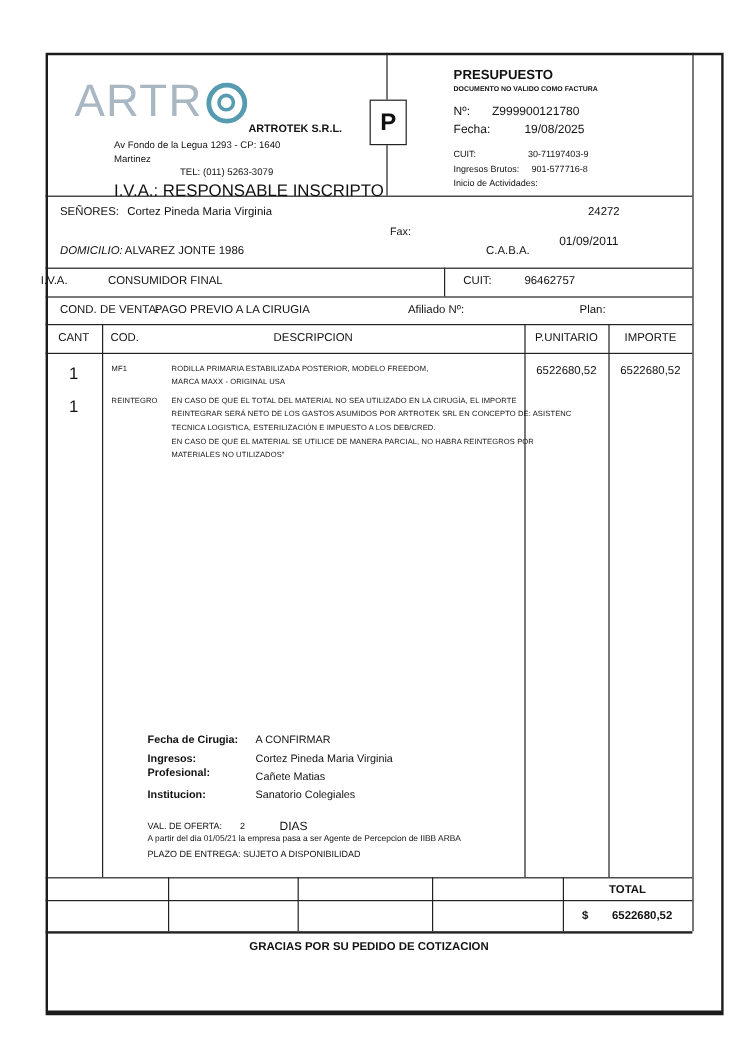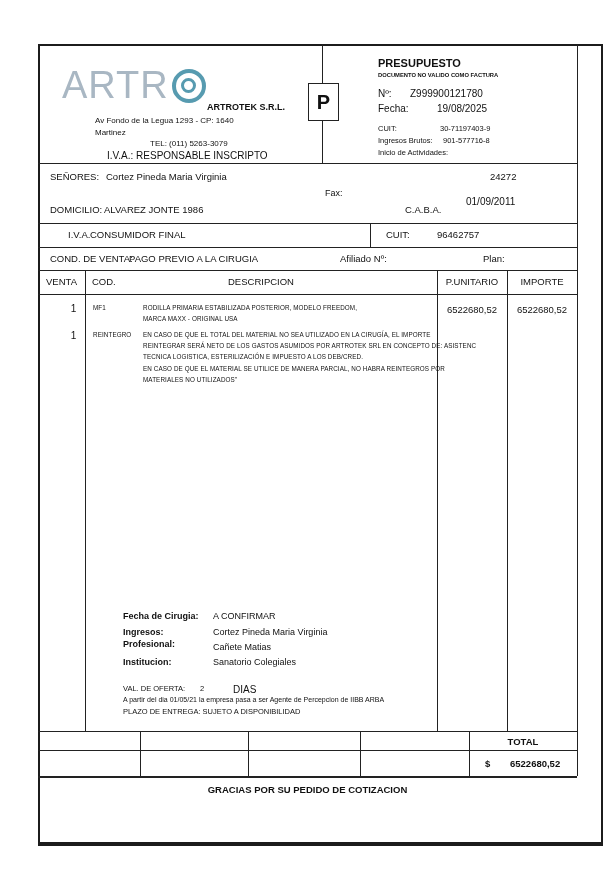--- a/index.html
+++ b/index.html
@@ -11,21 +11,21 @@
   .frame { position:absolute; left:38px; top:44px; width:565px; height:802px; border:2px solid #1c1c1c; border-bottom-width:4px; }
 
   
   .logo { position:absolute; left:62px; top:64px; display:flex; align-items:center; }
   .logo .p1 { font-size:38px; color:#a9b7c3; letter-spacing:1px; }
   .logo .ring { width:34px; height:34px; border:4px solid #579bb0; border-radius:50%; margin:0 3px; display:flex; align-items:center; justify-content:center; }
   .ring .inner { width:15px; height:15px; border:3.5px solid #579bb0; border-radius:50%; }
   .logo .p2 { font-size:38px; color:#579bb0; font-weight:bold; letter-spacing:0px; }
 
   .t8  { font-size:8px; }
-  .t85 { font-size:10px;margin-left:12px; }
+  .t85 { font-size:14px; }
   .t9  { font-size:9px; }
   .t95 { font-size:9.5px; }
   .t10 { font-size:10px; }
   .t11 { font-size:11px; font-weight:bold; }
   .tiny { font-size:6.3px; letter-spacing:0.1px; }
   .b { font-weight:bold; }
   .ctr { text-align:center; }
 
   .pbox { position:absolute; left:308px; top:83px; width:31px; height:38px; background:#fff; border:1.5px solid #222; display:flex; align-items:center; justify-content:center; font-size:20px; font-weight:bold; z-index:5; }
 
@@ -80,35 +80,35 @@
   <div class="abs" style="left:440px; top:124px; font-size:7.5px;">30-71197403-9</div>
   <div class="abs" style="left:378px; top:136px; font-size:7.5px;">Ingresos Brutos:</div>
   <div class="abs" style="left:443px; top:136px; font-size:7.5px;">901-577716-8</div>
   <div class="abs" style="left:378px; top:148px; font-size:7.5px;">Inicio de Actividades:</div>
   <div class="abs" style="left:466px; top:148px; font-size:10px;margin-top:48px;">01/09/2011</div>
 
   <div class="abs t95" style="left:50px; top:171px;">SEÑORES:</div>
   <div class="abs t95" style="left:106px; top:171px;">Cortez Pineda Maria Virginia</div>
   <div class="abs t95" style="left:490px; top:171px;">24272</div>
   <div class="abs t9" style="left:325px; top:188px;">Fax:</div>
-  <div class="abs t95" style="left:50px; top:204px;">DOMICILIO:</div>
+  <div class="abs t95" style="left:50px; top:204px;font-style:italic;">DOMICILIO:</div>
   <div class="abs t95" style="left:104px; top:204px;">ALVAREZ JONTE 1986</div>
   <div class="abs t95" style="left:405px; top:204px;">C.A.B.A.</div>
 
-  <div class="abs t95" style="left:68px; top:229px;text-align:center;">I.V.A.</div>
+  <div class="abs t95" style="left:34px; top:229px;text-align:center;">I.V.A.</div>
   <div class="abs t95" style="left:90px; top:229px;">CONSUMIDOR FINAL</div>
   <div class="abs t95" style="left:386px; top:229px;">CUIT:</div>
   <div class="abs t95" style="left:437px; top:229px;">96462757</div>
 
   <div class="abs t95" style="left:50px; top:253px;">COND. DE VENTA:</div>
   <div class="abs t95" style="left:129px; top:253px;">PAGO PREVIO A LA CIRUGIA</div>
   <div class="abs t95" style="left:340px; top:253px;">Afiliado Nº:</div>
   <div class="abs t95" style="left:483px; top:253px;">Plan:</div>
 
-  <div class="abs t95 ctr" style="left:38px; top:276px; width:47px;">VENTA</div>
+  <div class="abs t95 ctr" style="left:38px; top:276px; width:47px;">CANT</div>
   <div class="abs t95" style="left:92px; top:276px;">COD.</div>
   <div class="abs t95 ctr" style="left:85px; top:276px; width:352px;">DESCRIPCION</div>
   <div class="abs t95 ctr" style="left:437px; top:276px; width:70px;">P.UNITARIO</div>
   <div class="abs t95 ctr" style="left:507px; top:276px; width:70px;">IMPORTE</div>
 
   <div class="abs t85 ctr" style="left:38px; top:303px; width:47px;">1</div>
   <div class="abs tiny" style="left:93px; top:304px;">MF1</div>
   <div class="abs desc tiny" style="left:143px; top:302px; line-height:11px;">
     <div>RODILLA PRIMARIA ESTABILIZADA POSTERIOR, MODELO FREEDOM,</div>
     <div>MARCA MAXX - ORIGINAL USA</div>

